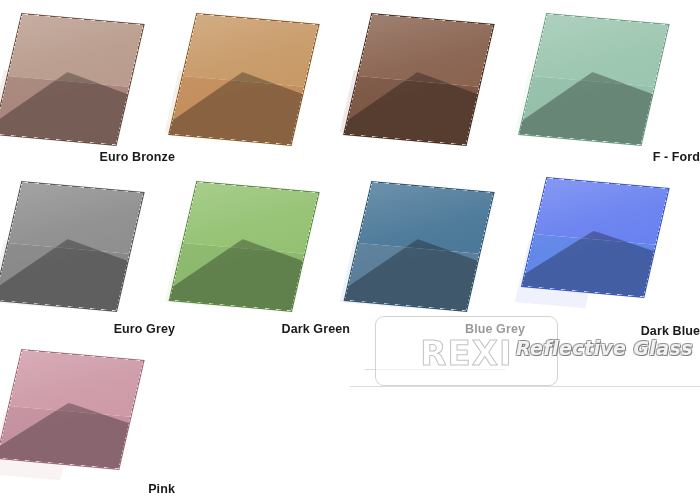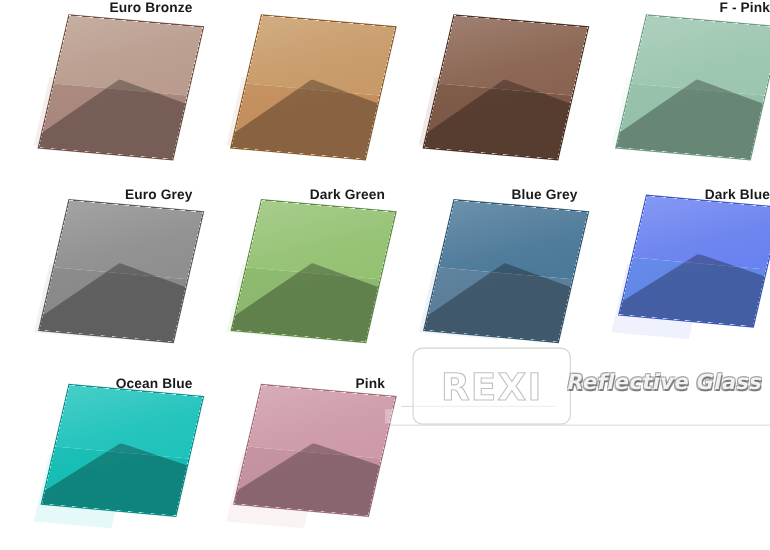--- a/index.html
+++ b/index.html
@@ -12,22 +12,22 @@
   }
   #grid{
     position:absolute;inset:0;
     display:grid;
     grid-template-columns:repeat(4,175px);
     grid-template-rows:170px 172px 158px;
   }
   .cell{
     position:relative;
     display:flex;
-    flex-direction:row;
-    align-items:flex-start;
+    flex-direction:column;
+    align-items:flex-end;
     justify-content:flex-start;
     margin-left:41px;
   }
   .stage{
     position:relative;
     width:175px;
     flex:1 1 auto;
     overflow:visible;
   }
   
@@ -85,20 +85,21 @@
   
   #wm-rexi{
     position:absolute;
     left:375px; top:316px;
     width:142px; height:68px;
     border:1px solid rgba(150,150,150,0.42);
     border-radius:9px;
     background:rgba(255,255,255,0.55);
     pointer-events:none;
     z-index:5;
+    padding-left:39px;
   }
   #wm-rexi .rexi-text{
     position:absolute;
     left:0;right:0;top:16px;
     text-align:center;
     font-family:"DejaVu Sans", sans-serif;
     font-size:34px;
     font-weight:bold;
     letter-spacing:1px;
     color:rgba(255,255,255,0.0);
@@ -179,21 +180,21 @@
     <div class="cell r1">
       <div class="stage">
         <div class="shadow" style="background: rgb(220, 238, 229);"></div>
         <div class="pane" style="box-shadow: rgb(111, 156, 135) 0px 0px 0px 1px;">
           <div class="top" style="background: rgb(156, 198, 176);"></div>
           <div class="bot" style="background: rgb(149, 192, 170);"></div>
           <div class="fold"></div>
           <div class="gloss"></div>
         </div>
       </div>
-      <div class="label">F - Pink</div>
+      <div class="label">F - Ford</div>
     </div>
     <div class="cell r2">
       <div class="stage">
         <div class="shadow" style="background: rgb(213, 213, 213);"></div>
         <div class="pane" style="box-shadow: rgb(90, 90, 90) 0px 0px 0px 1px;">
           <div class="top" style="background: rgb(143, 143, 143);"></div>
           <div class="bot" style="background: rgb(137, 137, 137);"></div>
           <div class="fold"></div>
           <div class="gloss"></div>
         </div>
@@ -231,32 +232,20 @@
           <div class="top" style="background: rgb(106, 130, 240);"></div>
           <div class="bot" style="background: rgb(97, 135, 232);"></div>
           <div class="fold"></div>
           <div class="gloss"></div>
         </div>
       </div>
       <div class="label">Dark Blue</div>
     </div>
     <div class="cell r3">
       <div class="stage">
-        <div class="shadow" style="background: rgb(169, 238, 233);"></div>
-        <div class="pane" style="box-shadow: rgb(15, 143, 138) 0px 0px 0px 1px;">
-          <div class="top" style="background: rgb(31, 195, 188);"></div>
-          <div class="bot" style="background: rgb(22, 189, 180);"></div>
-          <div class="fold"></div>
-          <div class="gloss"></div>
-        </div>
-      </div>
-      <div class="label">Ocean Blue</div>
-    </div>
-    <div class="cell r3">
-      <div class="stage">
         <div class="shadow" style="background: rgb(238, 214, 220);"></div>
         <div class="pane" style="box-shadow: rgb(158, 109, 123) 0px 0px 0px 1px;">
           <div class="top" style="background: rgb(206, 154, 168);"></div>
           <div class="bot" style="background: rgb(196, 145, 159);"></div>
           <div class="fold"></div>
           <div class="gloss"></div>
         </div>
       </div>
       <div class="label">Pink</div>
     </div>

